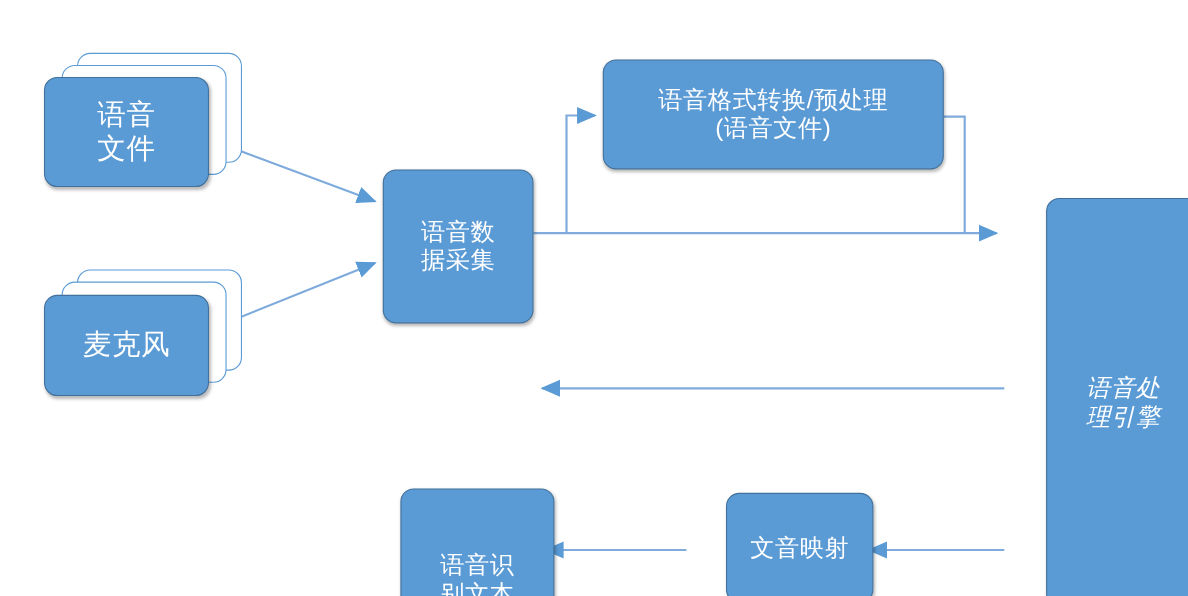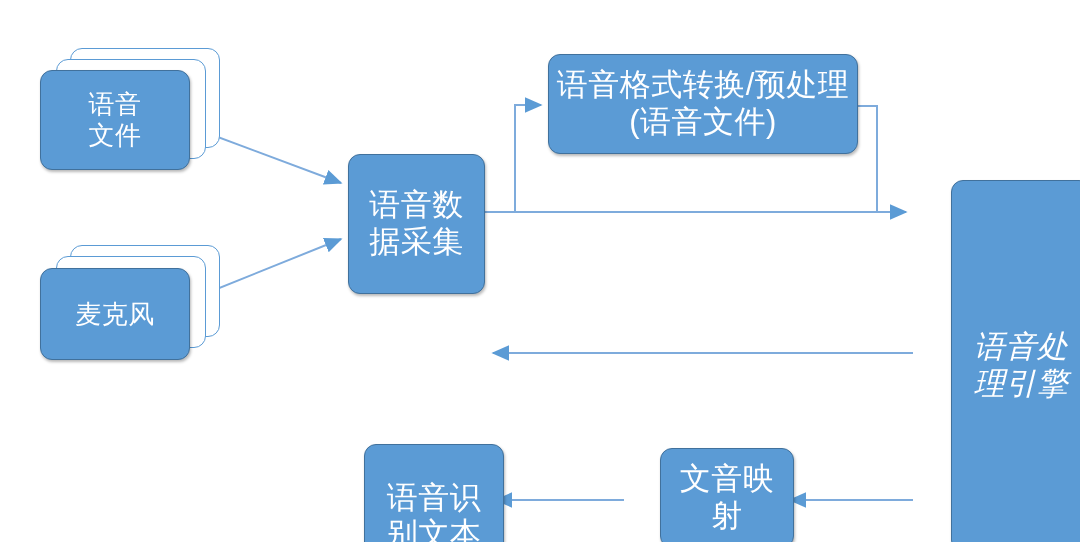--- a/index.html
+++ b/index.html
@@ -56,21 +56,21 @@
     position: absolute;
     z-index: 2;
   }
   .sheet {
     position: absolute;
     box-sizing: border-box;
     background: #ffffff;
     border: 1.5px solid #5b9bd5;
     border-radius: 12px;
   }
-  .f25 { font-size: 31px; }
+  .f25 { font-size: 22px; }
   .f26 { font-size: 26px; }
 </style>
 </head>
 <body>
 
 <div id="canvas">
 
   <svg id="wires" viewBox="0 0 1080 542" width="1080" height="542" xmlns="http://www.w3.org/2000/svg">
     <defs>
       <marker id="ah" markerWidth="9" markerHeight="9" refX="8.2" refY="4.5" orient="auto">
@@ -122,21 +122,21 @@
   <div class="stack">
     <div class="sheet" style="left:70px; top:205px; width:150px; height:92px;"></div>
     <div class="sheet" style="left:56px; top:216px; width:150px; height:92px;"></div>
   </div>
 
   <div class="node f26" style="left:40px; top:30px; width:150px; height:100px;">
     <span class="label">语音
 文件</span>
   </div>
 
-  <div class="node f26" style="left:40px; top:228px; width:150px; height:92px;">
+  <div class="node f26" style="left:40px; top:228px; width:150px; height:92px;font-family:Liberation Serif, serif;">
     <span class="label">麦克风</span>
   </div>
 
   <div class="node f25" style="left:348px; top:114px; width:137px; height:140px;">
     <span class="label">语音数
 据采集</span>
   </div>
 
   <div class="node f25" style="left:548px; top:14px; width:310px; height:100px;">
     <span class="label">语音格式转换/预处理

